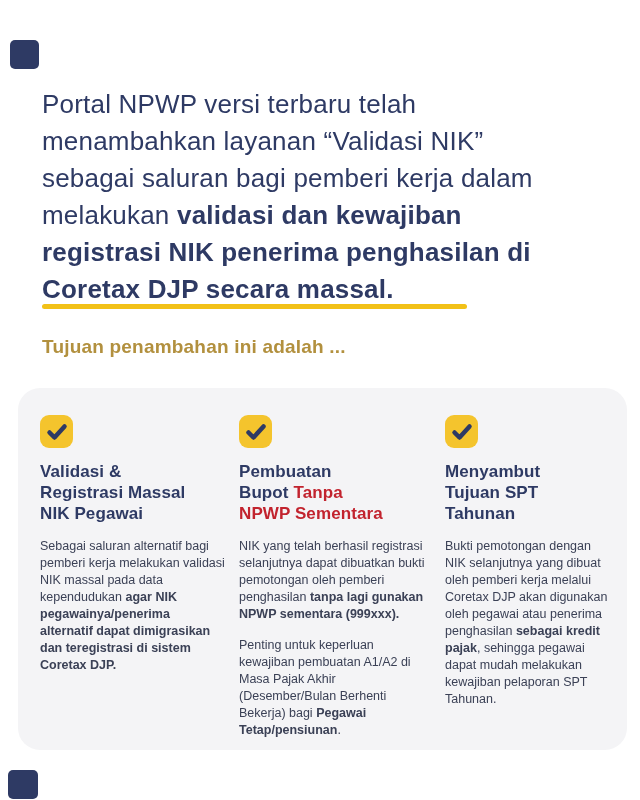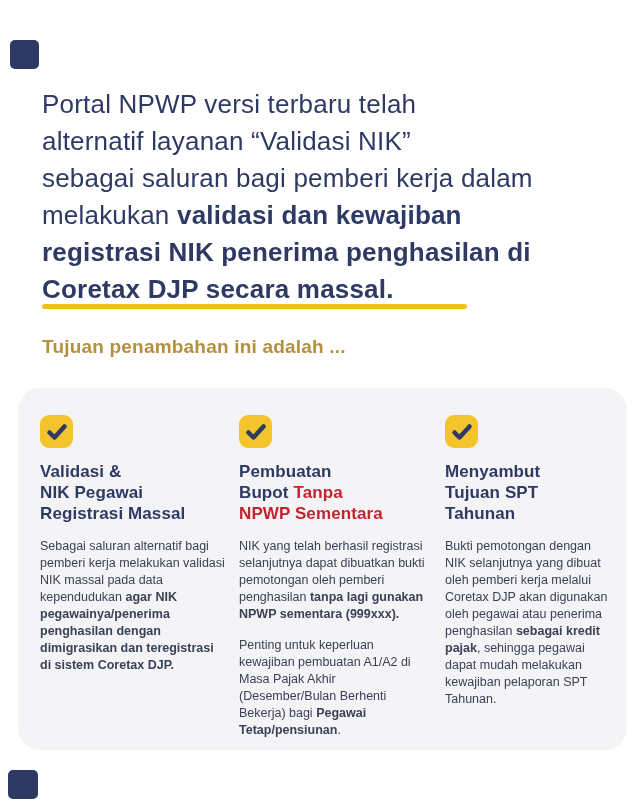--- a/index.html
+++ b/index.html
@@ -96,45 +96,45 @@
   .col-body strong{font-weight:700;}
 </style>
 </head>
 <body>
 
 <div class="corner-square top"></div>
 <div class="corner-square bottom"></div>
 
 <div class="heading">
     <div class="h-line"><span>Portal NPWP versi terbaru telah</span></div>
-    <div class="h-line"><span>alternatif layanan “Validasi NIK”</span></div>
+    <div class="h-line"><span>menambahkan layanan “Validasi NIK”</span></div>
     <div class="h-line"><span>sebagai saluran bagi pemberi kerja dalam</span></div>
     <div class="h-line"><span>melakukan </span><span class="seg-bold">validasi dan kewajiban</span></div>
     <div class="h-line"><span class="seg-bold">registrasi NIK penerima penghasilan di</span></div>
     <div class="h-line"><span class="seg-bold">Coretax DJP secara massal.</span></div>
   </div>
 
 <div class="divider"></div>
 
 <div class="subtitle">Tujuan penambahan ini adalah ...</div>
 
 <div class="benefits-card">
   <div class="benefit-column">
     <div class="check-box">
       <svg viewBox="0 0 24 24" fill="none" xmlns="http://www.w3.org/2000/svg">
         <path d="M4.5 12.5 L9.5 17.5 L19.5 6.5" stroke="#2e3a64" stroke-width="4.5" stroke-linecap="round" stroke-linejoin="round"></path>
       </svg>
     </div>
     <div class="col-title">
         <div class="t-line"><span>Validasi &amp;</span></div>
+        <div class="t-line"><span>Registrasi Massal</span></div>
         <div class="t-line"><span>NIK Pegawai</span></div>
-        <div class="t-line"><span>Registrasi Massal</span></div>
       </div>
     <div class="col-body">
-        <p><span>Sebagai saluran alternatif bagi pemberi kerja melakukan validasi NIK massal pada data kependudukan </span><strong>agar NIK pegawainya/penerima penghasilan dengan dimigrasikan dan teregistrasi di sistem Coretax DJP.</strong></p>
+        <p><span>Sebagai saluran alternatif bagi pemberi kerja melakukan validasi NIK massal pada data kependudukan </span><strong>agar NIK pegawainya/penerima alternatif dapat dimigrasikan dan teregistrasi di sistem Coretax DJP.</strong></p>
       </div>
   </div>
 
   <div class="benefit-column">
     <div class="check-box">
       <svg viewBox="0 0 24 24" fill="none" xmlns="http://www.w3.org/2000/svg">
         <path d="M4.5 12.5 L9.5 17.5 L19.5 6.5" stroke="#2e3a64" stroke-width="4.5" stroke-linecap="round" stroke-linejoin="round"></path>
       </svg>
     </div>
     <div class="col-title">

